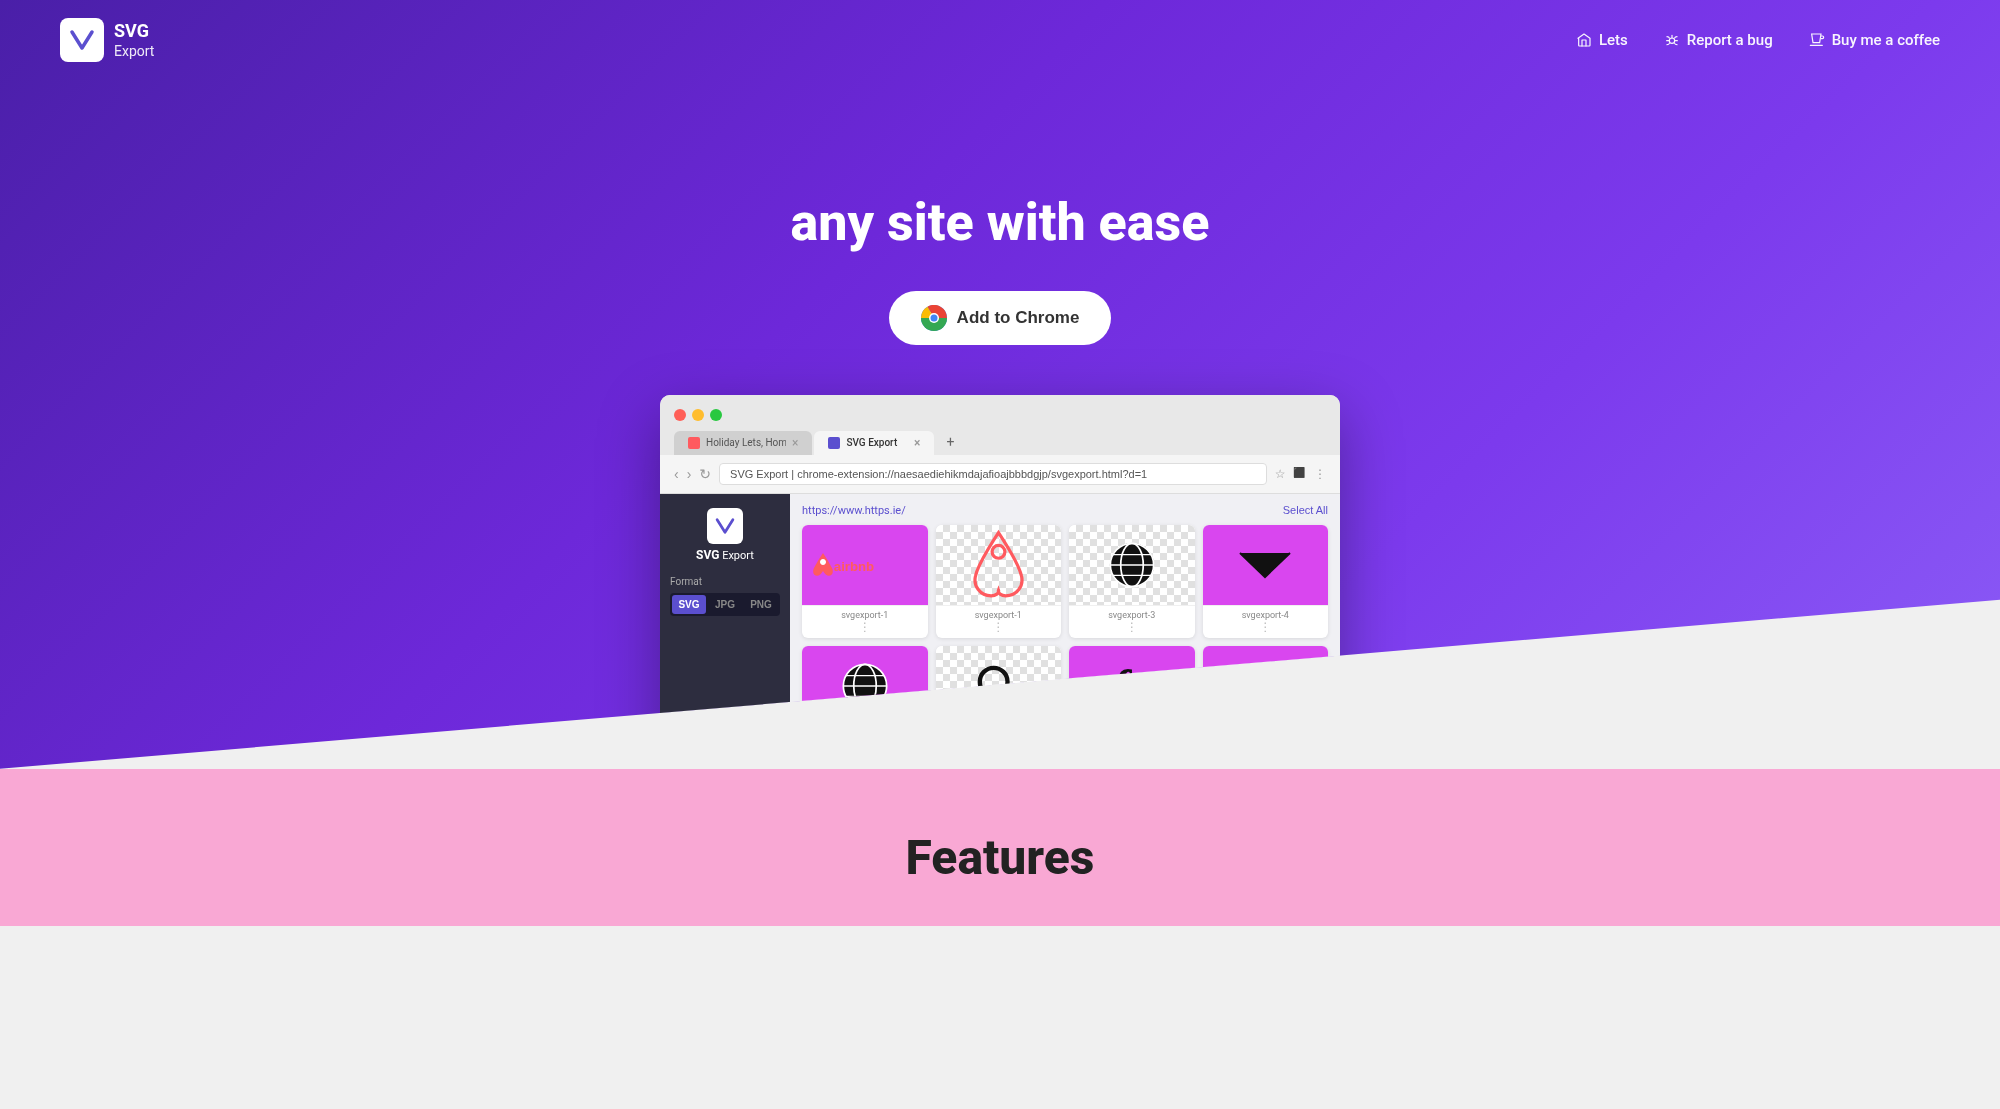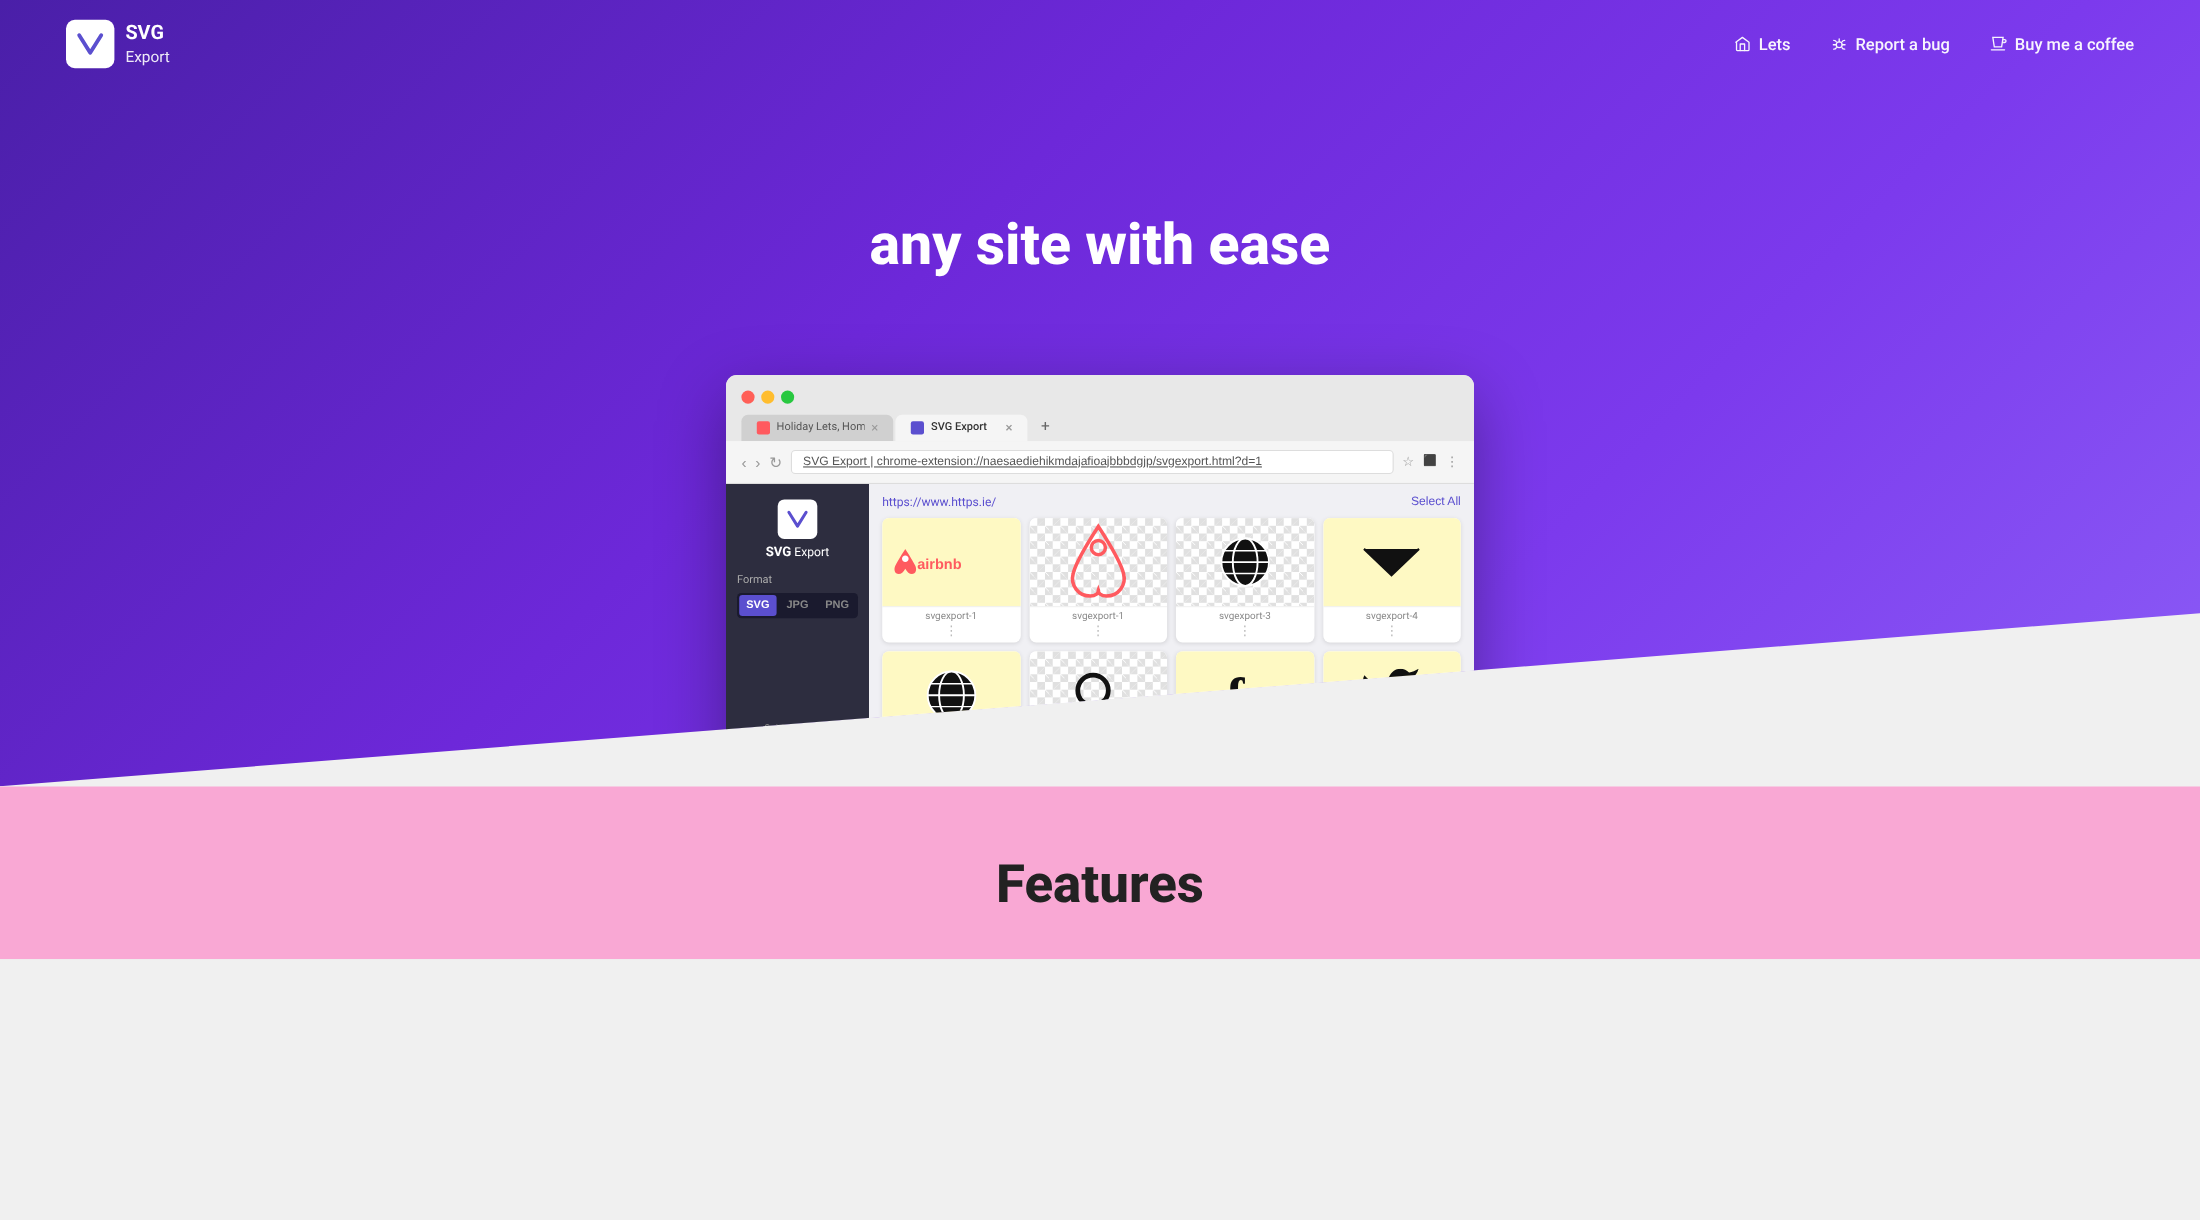--- a/index.html
+++ b/index.html
@@ -85,21 +85,21 @@
     .browser-tab-icon.svg-export { background: #5b4fcf; }
     .tab-close { margin-left: auto; color: #999; font-size: 12px; cursor: pointer; }
     .tab-add { padding: 5px 10px; color: #666; font-size: 14px; cursor: pointer; }
     .browser-url-bar {
       background: #f5f5f5; display: flex; align-items: center; gap: 8px;
       padding: 8px 14px; border-bottom: 1px solid #ddd;
     }
     .url-nav-btn { color: #999; font-size: 14px; cursor: pointer; background: none; border: none; }
     .url-input {
       flex: 1; background: white; border: 1px solid #ddd; border-radius: 4px;
-      padding: 4px 10px; font-size: 11px; color: #555; outline: none; text-decoration: underline;
+      padding: 4px 10px; font-size: 11px; color: #555; outline: none;
     }
     .url-actions { display: flex; gap: 8px; color: #999; font-size: 12px; cursor: pointer; }
 
     
     .browser-content {
       display: flex; background: #f5f5f5;
     }
     .ext-panel {
       width: 130px; background: #2d2d3f; flex-shrink: 0;
       display: flex; flex-direction: column; align-items: center;
@@ -156,21 +156,21 @@
       display: flex; align-items: center; justify-content: center;
       background: white;
       background-image: linear-gradient(45deg, #e0e0e0 25%, transparent 25%),
                         linear-gradient(-45deg, #e0e0e0 25%, transparent 25%),
                         linear-gradient(45deg, transparent 75%, #e0e0e0 75%),
                         linear-gradient(-45deg, transparent 75%, #e0e0e0 75%);
       background-size: 14px 14px;
       background-position: 0 0, 0 7px, 7px -7px, -7px 0;
       position: relative;
     }
-    .svg-card-img.no-checker { background-image: none; background-color: #fef9c3; }
+    .svg-card-img.no-checker { background-image: none; background-color: #d946ef; }
     .svg-card-footer {
       padding: 4px 6px; display: flex; align-items: center; justify-content: space-between;
       border-top: 1px solid #f0f0f0;
       flex-direction: column;
     }
     .svg-card-name { font-size: 9px; color: #888; }
     .svg-card-menu { color: #bbb; font-size: 12px; cursor: pointer; }
 
     
     .features-section {
@@ -225,20 +225,37 @@
         <span>Buy me a coffee</span>
       </a>
     </div>
   </nav>
 
   <div class="hero-content">
     <h1 class="hero-title">
       <br>
       <span>any site with ease</span>
     </h1>
+    <button class="add-to-chrome-btn">
+
+      <svg class="chrome-ring" viewBox="0 0 26 26">
+        <circle cx="13" cy="13" r="13" fill="#4285F4"></circle>
+        <circle cx="13" cy="13" r="7" fill="white"></circle>
+        <circle cx="13" cy="13" r="4.5" fill="#4285F4"></circle>
+
+        <path d="M13 13 L26 13 A13 13 0 0 0 6.5 1.74 Z" fill="#EA4335"></path>
+
+        <path d="M13 13 L6.5 1.74 A13 13 0 0 0 0 13 Z" fill="#FBBC05"></path>
+
+        <path d="M13 13 L0 13 A13 13 0 0 0 26 13 Z" fill="#34A853"></path>
+        <circle cx="13" cy="13" r="5" fill="white"></circle>
+        <circle cx="13" cy="13" r="3.5" fill="#4285F4"></circle>
+      </svg>
+      <span>Add to Chrome</span>
+    </button>
   </div>
 
   <div class="browser-wrapper">
     <div class="browser">
       <div class="browser-chrome">
         <div class="browser-dots">
           <div class="dot dot-red"></div>
           <div class="dot dot-yellow"></div>
           <div class="dot dot-green"></div>
         </div>

